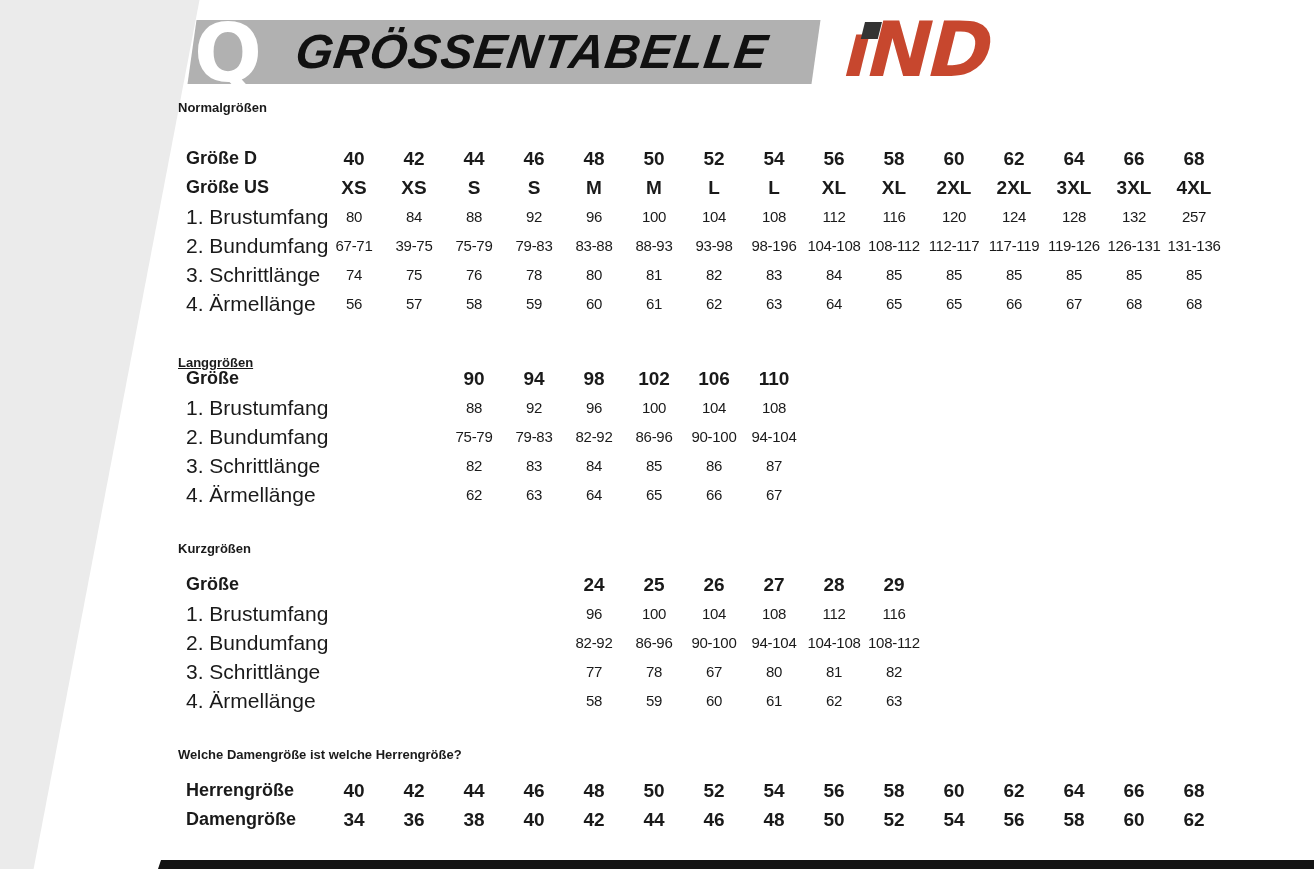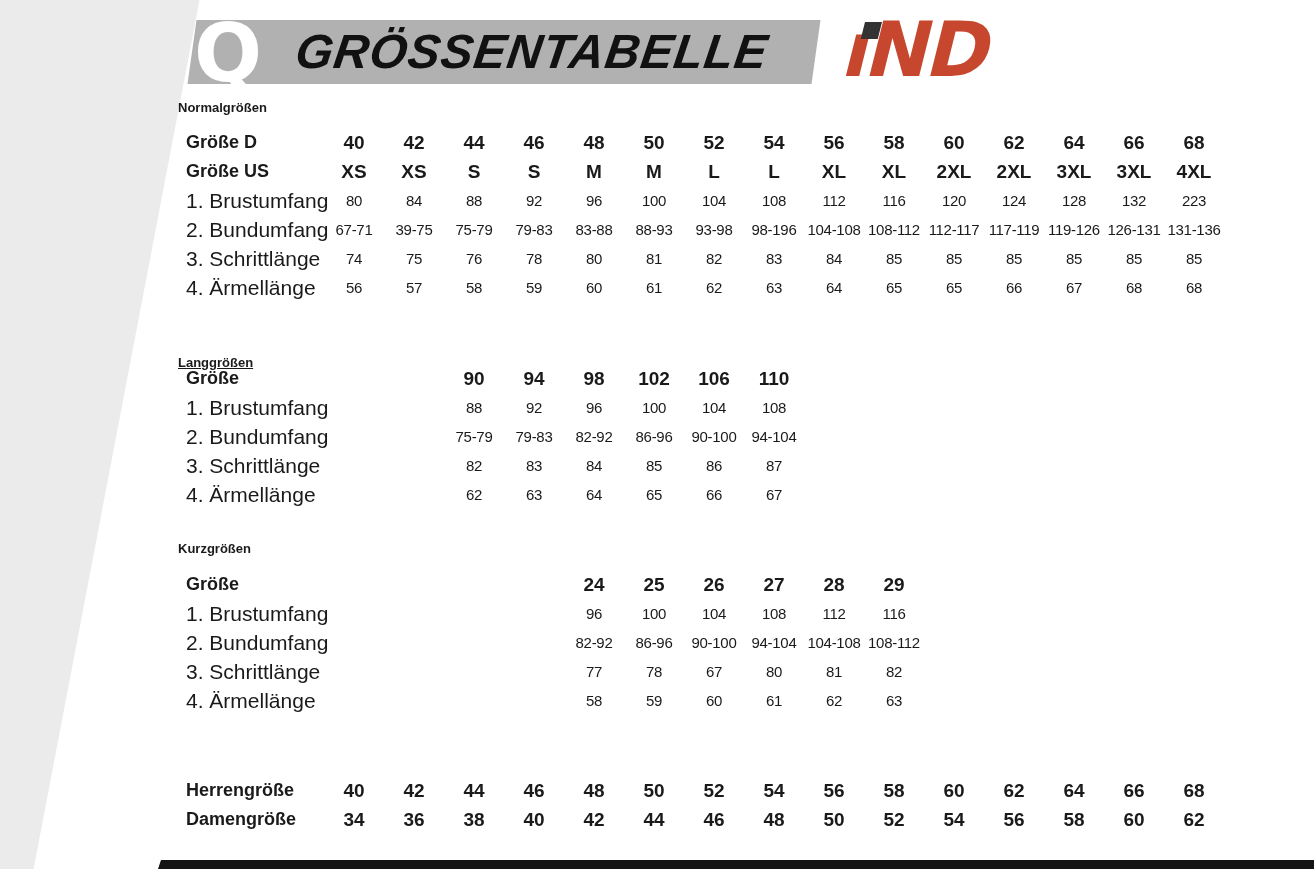--- a/index.html
+++ b/index.html
@@ -31,21 +31,21 @@
   .cell{height:29px;line-height:29px;text-align:center;font-size:15px;letter-spacing:-0.3px;
         white-space:nowrap;}
   .cell.label{text-align:left;font-size:21px;letter-spacing:0;}
   .row-bold .cell{font-weight:bold;font-size:19px;letter-spacing:0;}
   .row-bold .cell.label{font-size:18px;}
 
   
   .bottom-bar{position:absolute;left:158px;top:860px;width:1156px;height:9px;background:#141414;
         clip-path:polygon(3px 0,100% 0,100% 100%,0 100%);}
 
-  .pos-t-normal{top:100px;} .pos-g-normal{top:128px;}
+  .pos-t-normal{top:100px;} .pos-g-normal{top:144px;}
   .pos-t-lang{top:355px;text-decoration:underline;}   .pos-g-lang{top:364px;}
   .pos-t-kurz{top:541px;}   .pos-g-kurz{top:570px;}
   .pos-t-dh{top:747px;}     .pos-g-dh{top:776px;}
 </style>
 </head>
 <body>
 
 <div class="page">
 
   <div class="wedge"></div>
@@ -106,21 +106,21 @@
         <div class="cell">96</div>
         <div class="cell">100</div>
         <div class="cell">104</div>
         <div class="cell">108</div>
         <div class="cell">112</div>
         <div class="cell">116</div>
         <div class="cell">120</div>
         <div class="cell">124</div>
         <div class="cell">128</div>
         <div class="cell">132</div>
-        <div class="cell">223</div>
+        <div class="cell">257</div>
       </div>
       <div class="trow">
         <div class="cell label">2. Bundumfang</div>
         <div class="cell">67-71</div>
         <div class="cell">39-75</div>
         <div class="cell">75-79</div>
         <div class="cell">79-83</div>
         <div class="cell">83-88</div>
         <div class="cell">88-93</div>
         <div class="cell">93-98</div>
@@ -352,20 +352,21 @@
         <div class="cell">62</div>
         <div class="cell">63</div>
         <div class="cell"></div>
         <div class="cell"></div>
         <div class="cell"></div>
         <div class="cell"></div>
         <div class="cell"></div>
       </div>
     </div>
 
+  <div class="sec-title pos-t-dh">Welche Damengröße ist welche Herrengröße?</div>
   <div class="tbl pos-g-dh">
       <div class="trow row-bold">
         <div class="cell label">Herrengröße</div>
         <div class="cell">40</div>
         <div class="cell">42</div>
         <div class="cell">44</div>
         <div class="cell">46</div>
         <div class="cell">48</div>
         <div class="cell">50</div>
         <div class="cell">52</div>

